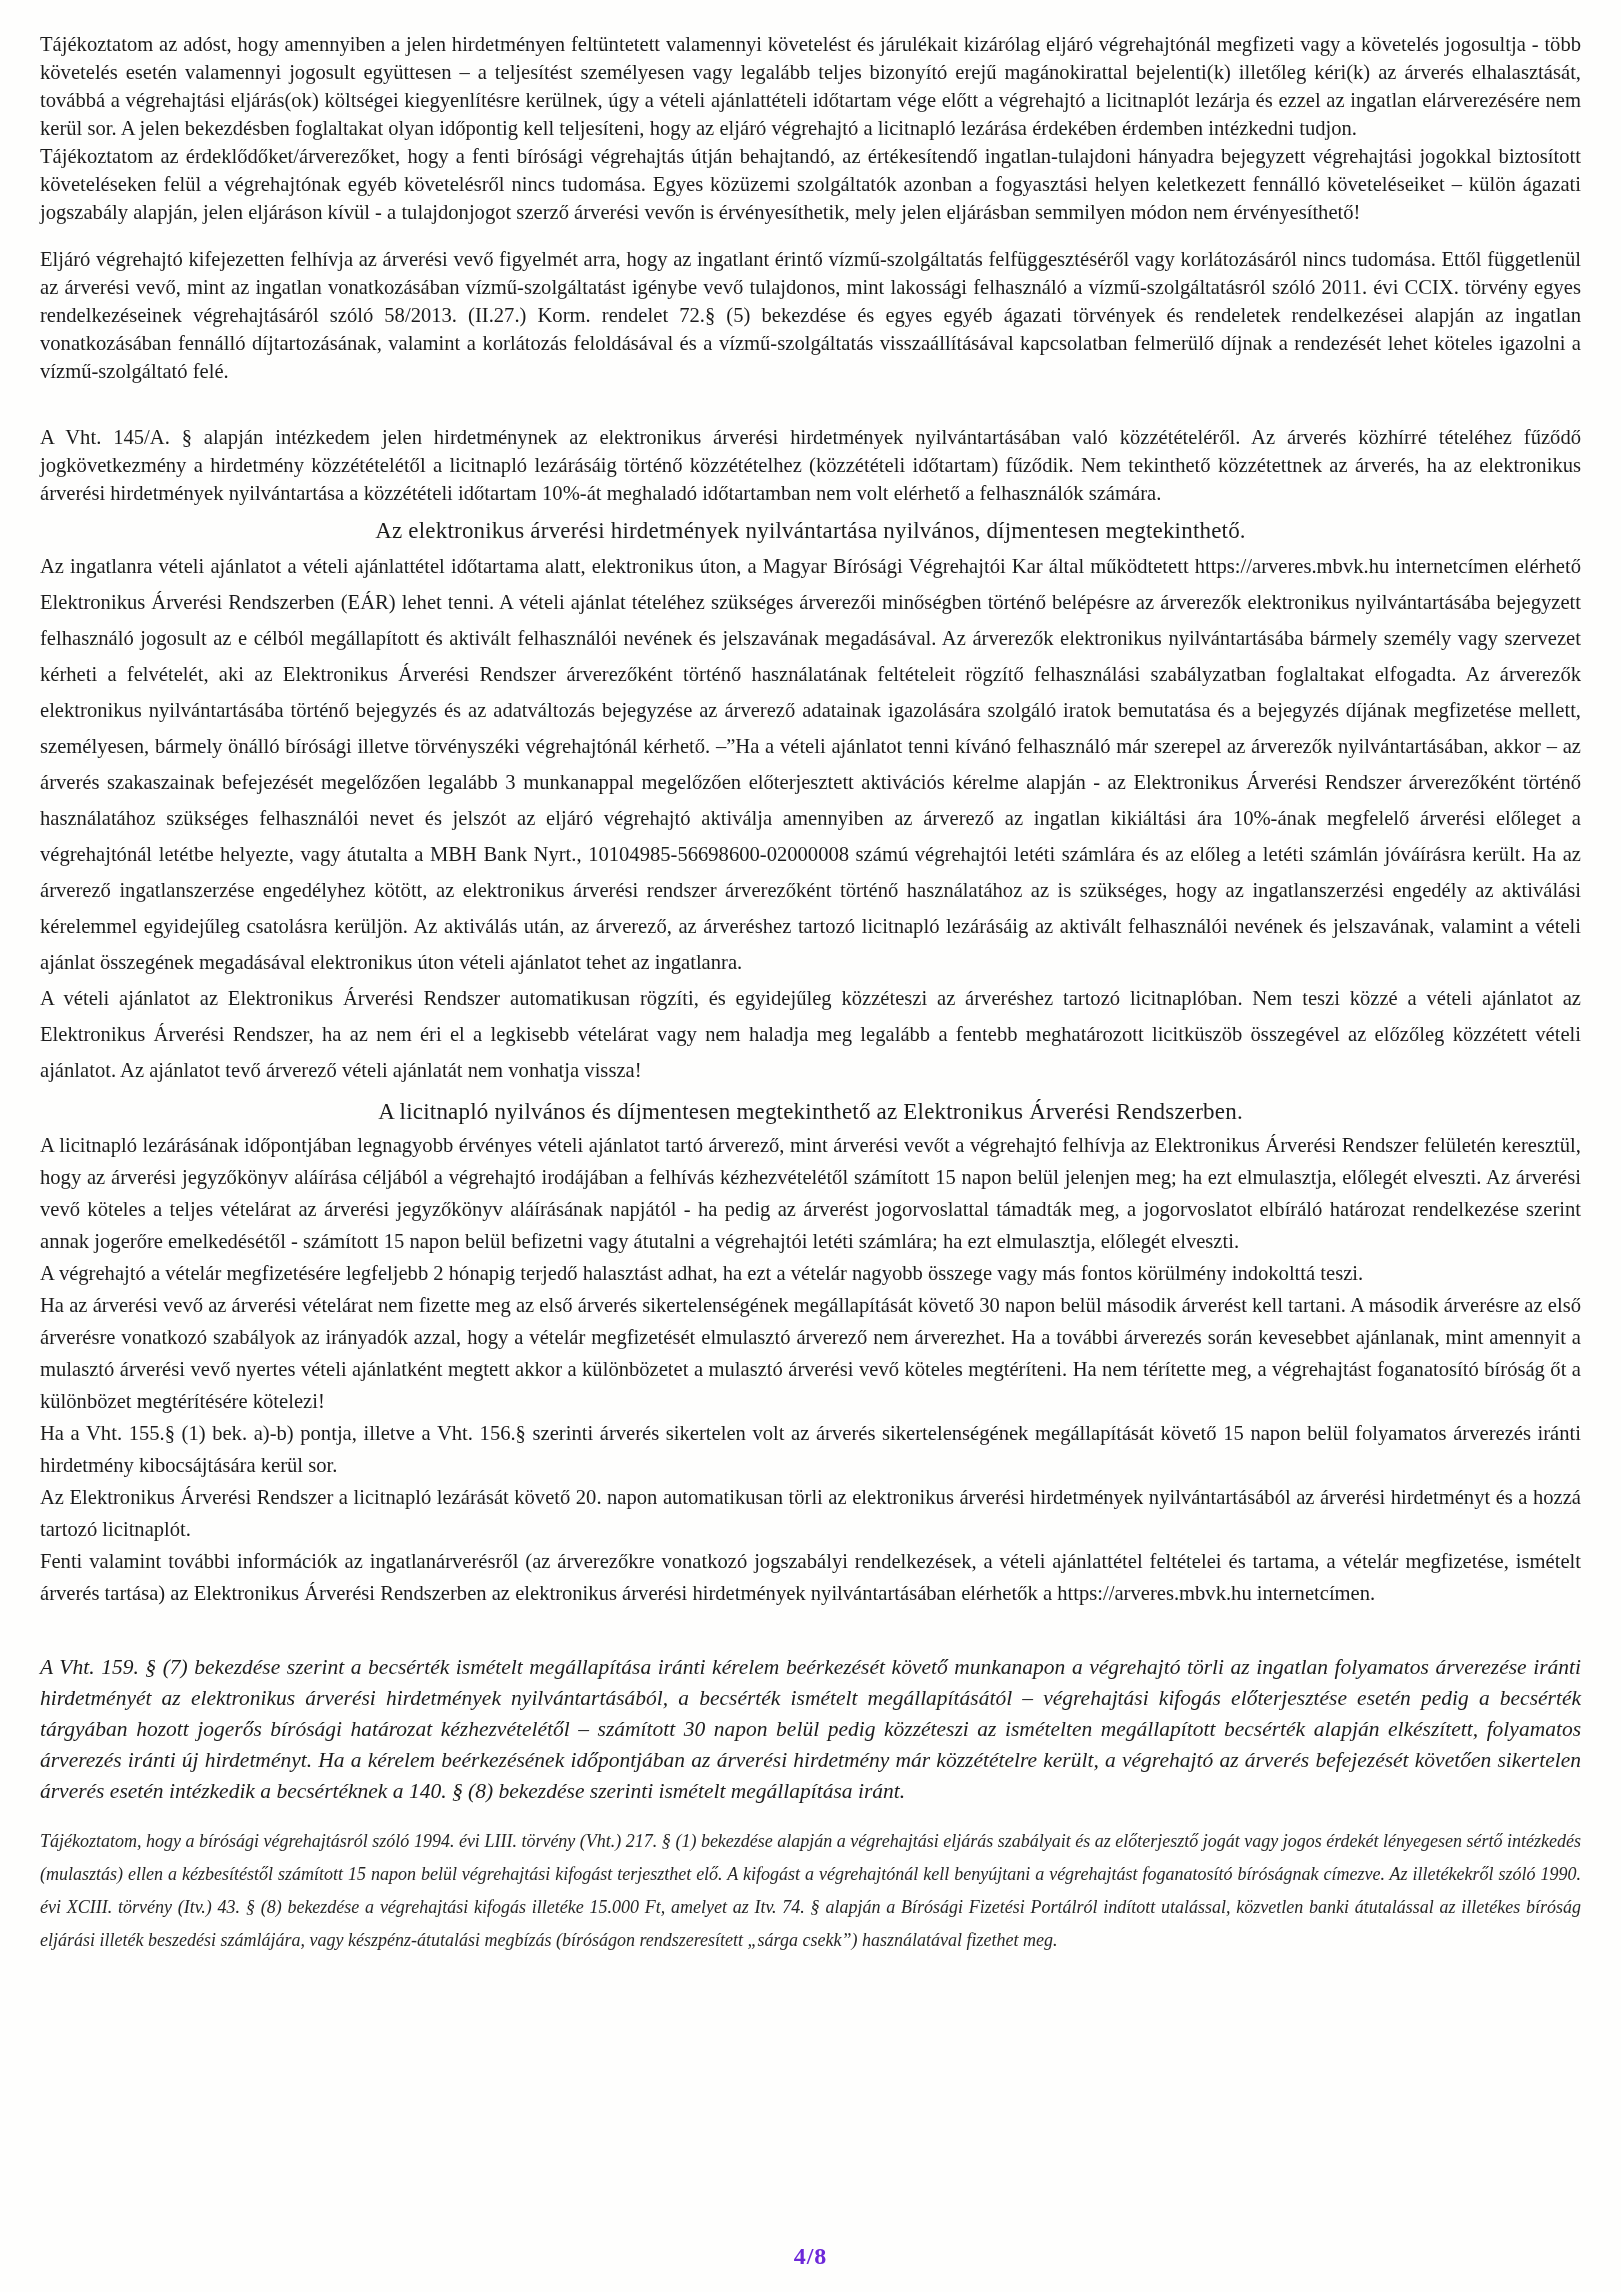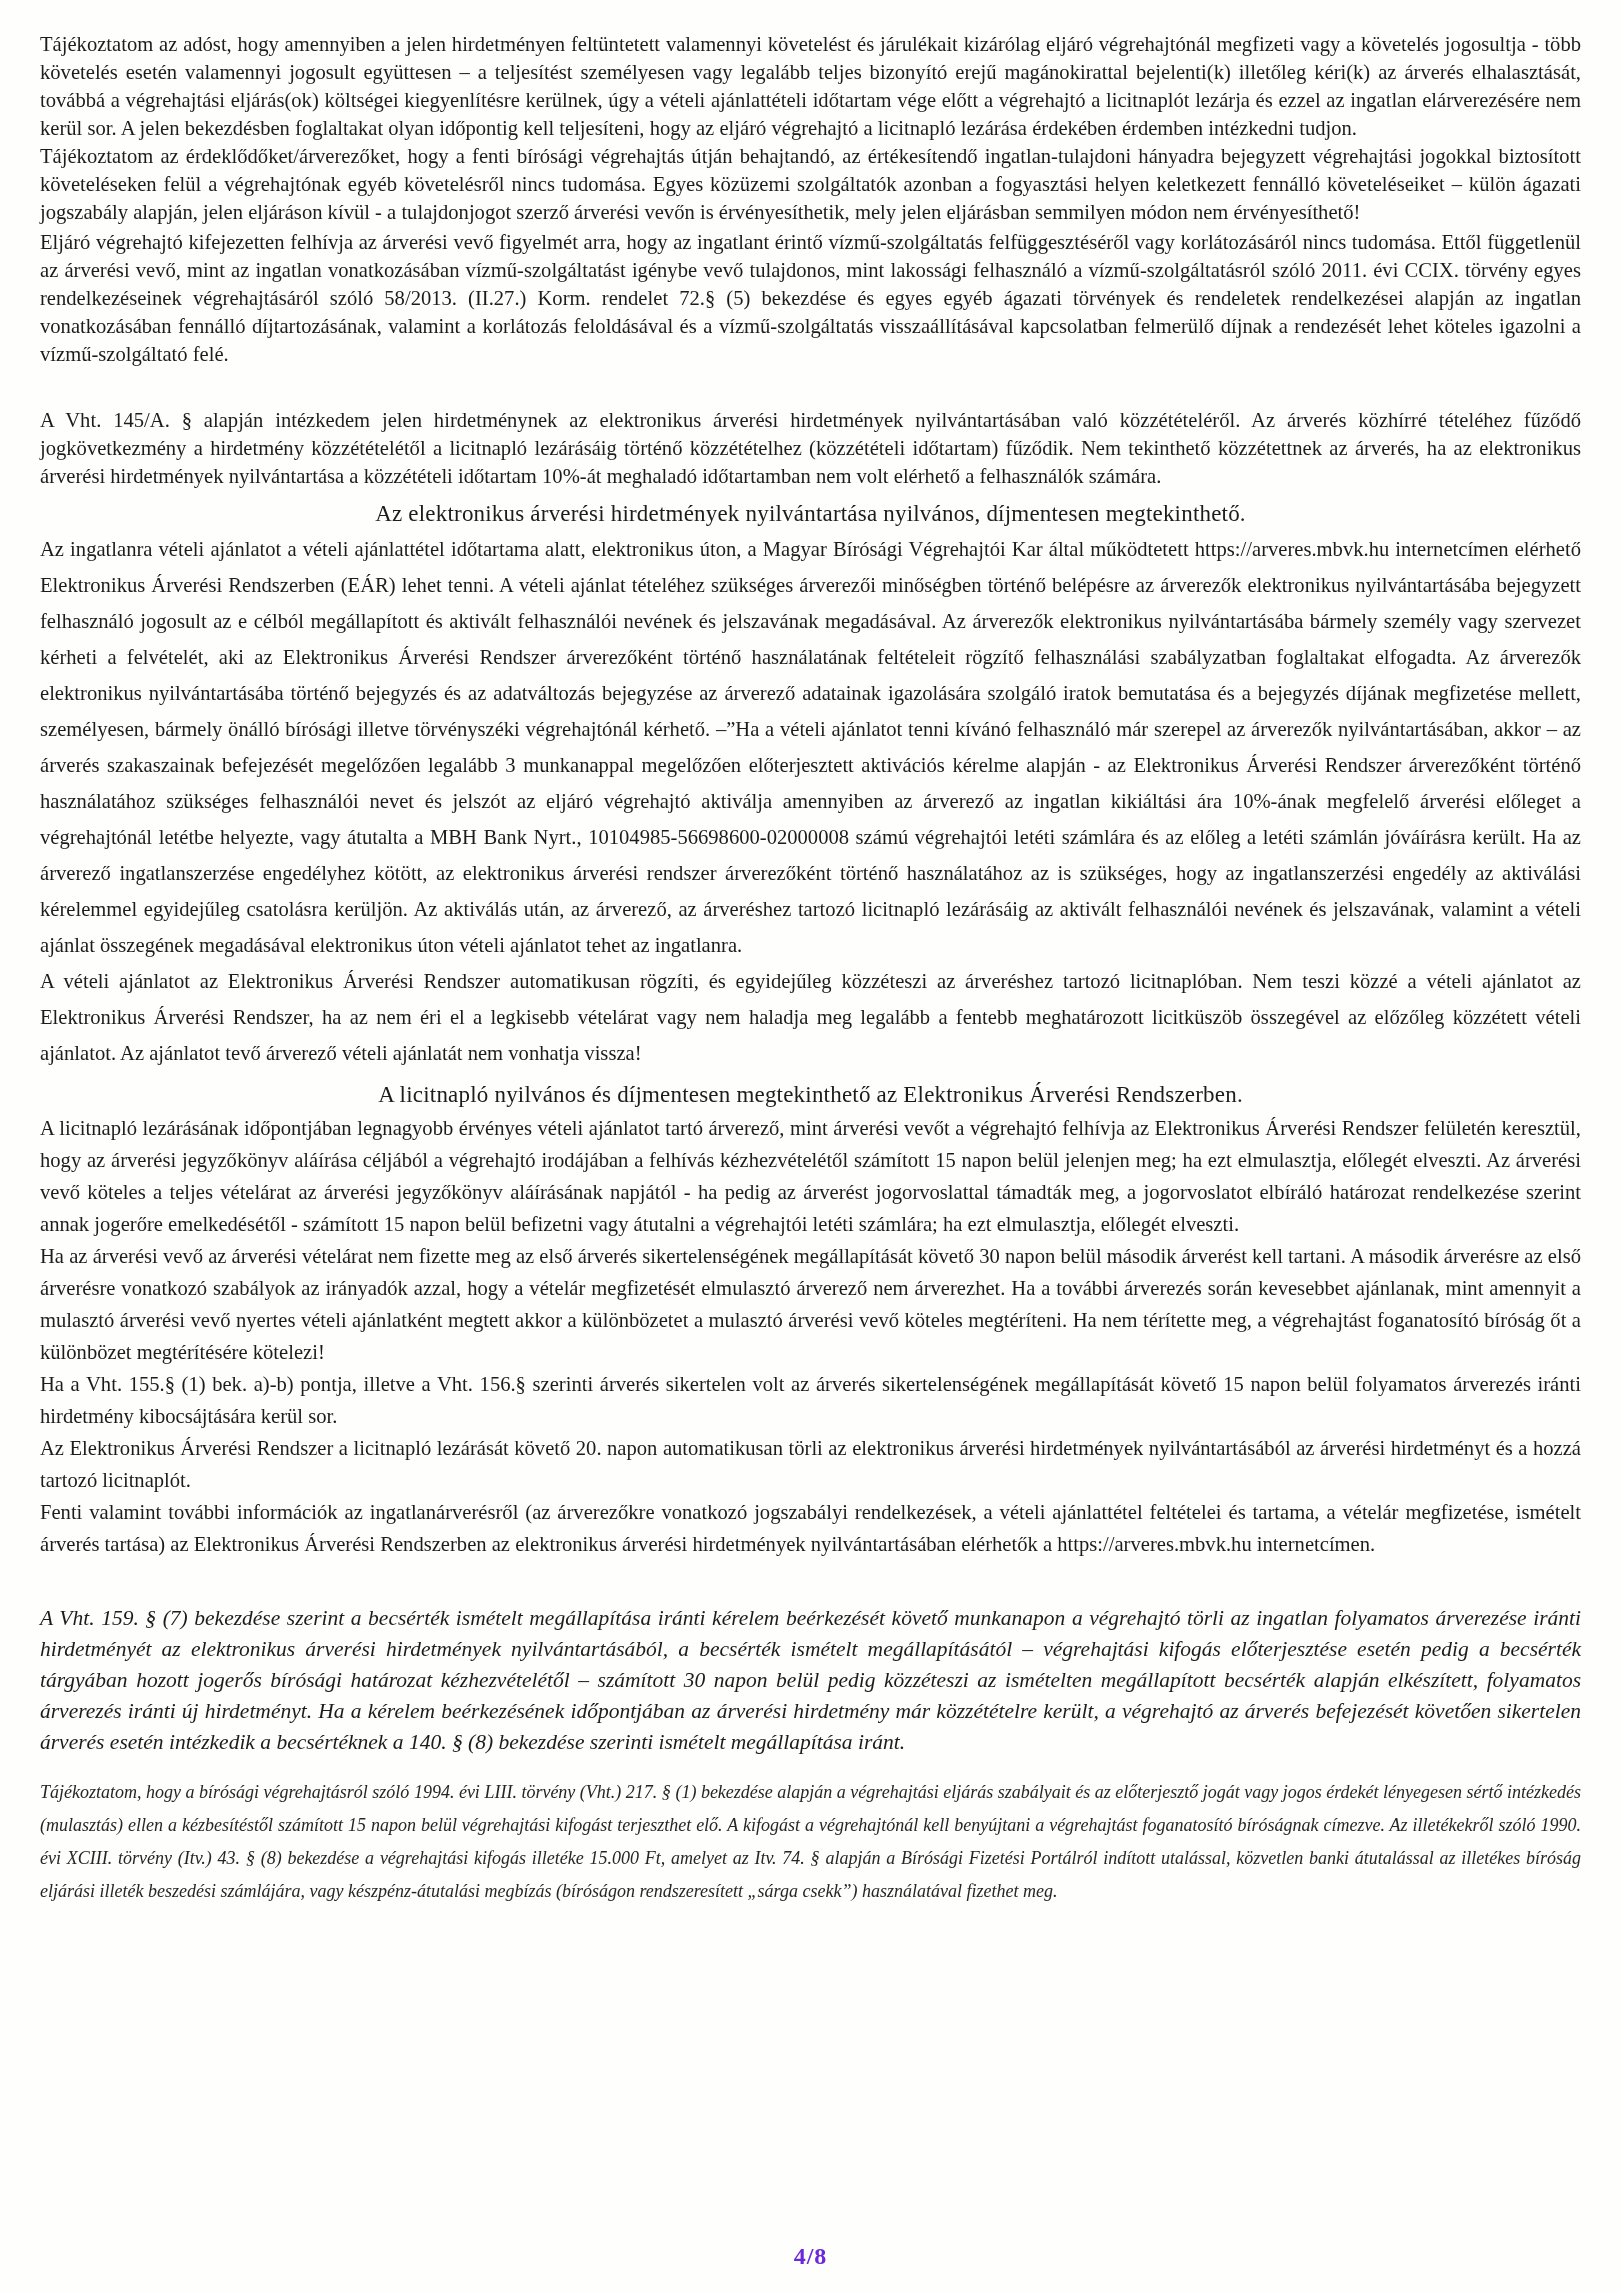--- a/index.html
+++ b/index.html
@@ -14,21 +14,21 @@
     padding:30px 40px 0 40px;
     overflow:hidden;
   }
   .para {
     text-align:justify;
     margin:0;
     font-size:20.6px;
   }
   
   .sec1 { line-height:28px; }
-  .gap-sm { margin-top:2px; }
+  .gap-sm { margin-top:19px; }
   .gap-lg { margin-top:38px; }
   
   .heading {
     text-align:center;
     font-weight:normal;
     font-size:23px;
     line-height:30px;
     margin:9px 0 1.8px 0;
     letter-spacing:0.2px;
   }
@@ -80,20 +80,21 @@
   <h2 class="heading">Az elektronikus árverési hirdetmények nyilvántartása nyilvános, díjmentesen megtekinthető.</h2>
 
   <p class="para sec2">Az ingatlanra vételi ajánlatot a vételi ajánlattétel időtartama alatt, elektronikus úton, a Magyar Bírósági Végrehajtói Kar által működtetett https://arveres.mbvk.hu internetcímen elérhető Elektronikus Árverési Rendszerben (EÁR) lehet tenni. A vételi ajánlat tételéhez szükséges árverezői minőségben történő belépésre az árverezők elektronikus nyilvántartásába bejegyzett felhasználó jogosult az e célból megállapított és aktivált felhasználói nevének és jelszavának megadásával. Az árverezők elektronikus nyilvántartásába bármely személy vagy szervezet kérheti a felvételét, aki az Elektronikus Árverési Rendszer árverezőként történő használatának feltételeit rögzítő felhasználási szabályzatban foglaltakat elfogadta. Az árverezők elektronikus nyilvántartásába történő bejegyzés és az adatváltozás bejegyzése az árverező adatainak igazolására szolgáló iratok bemutatása és a bejegyzés díjának megfizetése mellett, személyesen, bármely önálló bírósági illetve törvényszéki végrehajtónál kérhető. –”Ha a vételi ajánlatot tenni kívánó felhasználó már szerepel az árverezők nyilvántartásában, akkor – az árverés szakaszainak befejezését megelőzően legalább 3 munkanappal megelőzően előterjesztett aktivációs kérelme alapján - az Elektronikus Árverési Rendszer árverezőként történő használatához szükséges felhasználói nevet és jelszót az eljáró végrehajtó aktiválja amennyiben az árverező az ingatlan kikiáltási ára 10%-ának megfelelő árverési előleget a végrehajtónál letétbe helyezte, vagy átutalta a MBH Bank Nyrt., 10104985-56698600-02000008 számú végrehajtói letéti számlára és az előleg a letéti számlán jóváírásra került. Ha az árverező ingatlanszerzése engedélyhez kötött, az elektronikus árverési rendszer árverezőként történő használatához az is szükséges, hogy az ingatlanszerzési engedély az aktiválási kérelemmel egyidejűleg csatolásra kerüljön. Az aktiválás után, az árverező, az árveréshez tartozó licitnapló lezárásáig az aktivált felhasználói nevének és jelszavának, valamint a vételi ajánlat összegének megadásával elektronikus úton vételi ajánlatot tehet az ingatlanra.</p>
 
   <p class="para sec2">A vételi ajánlatot az Elektronikus Árverési Rendszer automatikusan rögzíti, és egyidejűleg közzéteszi az árveréshez tartozó licitnaplóban. Nem teszi közzé a vételi ajánlatot az Elektronikus Árverési Rendszer, ha az nem éri el a legkisebb vételárat vagy nem haladja meg legalább a fentebb meghatározott licitküszöb összegével az előzőleg közzétett vételi ajánlatot. Az ajánlatot tevő árverező vételi ajánlatát nem vonhatja vissza!</p>
 
   <h2 class="heading">A licitnapló nyilvános és díjmentesen megtekinthető az Elektronikus Árverési Rendszerben.</h2>
 
   <p class="para sec3">A licitnapló lezárásának időpontjában legnagyobb érvényes vételi ajánlatot tartó árverező, mint árverési vevőt a végrehajtó felhívja az Elektronikus Árverési Rendszer felületén keresztül, hogy az árverési jegyzőkönyv aláírása céljából a végrehajtó irodájában a felhívás kézhezvételétől számított 15 napon belül jelenjen meg; ha ezt elmulasztja, előlegét elveszti. Az árverési vevő köteles a teljes vételárat az árverési jegyzőkönyv aláírásának napjától - ha pedig az árverést jogorvoslattal támadták meg, a jogorvoslatot elbíráló határozat rendelkezése szerint annak jogerőre emelkedésétől - számított 15 napon belül befizetni vagy átutalni a végrehajtói letéti számlára; ha ezt elmulasztja, előlegét elveszti.</p>
 
+  <p class="para sec3">A végrehajtó a vételár megfizetésére legfeljebb 2 hónapig terjedő halasztást adhat, ha ezt a vételár nagyobb összege vagy más fontos körülmény indokolttá teszi.</p>
 
   <p class="para sec3">Ha az árverési vevő az árverési vételárat nem fizette meg az első árverés sikertelenségének megállapítását követő 30 napon belül második árverést kell tartani. A második árverésre az első árverésre vonatkozó szabályok az irányadók azzal, hogy a vételár megfizetését elmulasztó árverező nem árverezhet. Ha a további árverezés során kevesebbet ajánlanak, mint amennyit a mulasztó árverési vevő nyertes vételi ajánlatként megtett akkor a különbözetet a mulasztó árverési vevő köteles megtéríteni. Ha nem térítette meg, a végrehajtást foganatosító bíróság őt a különbözet megtérítésére kötelezi!</p>
 
   <p class="para sec3">Ha a Vht. 155.§ (1) bek. a)-b) pontja, illetve a Vht. 156.§ szerinti árverés sikertelen volt az árverés sikertelenségének megállapítását követő 15 napon belül folyamatos árverezés iránti hirdetmény kibocsájtására kerül sor.</p>
 
   <p class="para sec3">Az Elektronikus Árverési Rendszer a licitnapló lezárását követő 20. napon automatikusan törli az elektronikus árverési hirdetmények nyilvántartásából az árverési hirdetményt és a hozzá tartozó licitnaplót.</p>
 
   <p class="para sec3">Fenti valamint további információk az ingatlanárverésről (az árverezőkre vonatkozó jogszabályi rendelkezések, a vételi ajánlattétel feltételei és tartama, a vételár megfizetése, ismételt árverés tartása) az Elektronikus Árverési Rendszerben az elektronikus árverési hirdetmények nyilvántartásában elérhetők a https://arveres.mbvk.hu internetcímen.</p>
 
   <p class="para italic-block">A Vht. 159. § (7) bekezdése szerint a becsérték ismételt megállapítása iránti kérelem beérkezését követő munkanapon a végrehajtó törli az ingatlan folyamatos árverezése iránti hirdetményét az elektronikus árverési hirdetmények nyilvántartásából, a becsérték ismételt megállapításától – végrehajtási kifogás előterjesztése esetén pedig a becsérték tárgyában hozott jogerős bírósági határozat kézhezvételétől – számított 30 napon belül pedig közzéteszi az ismételten megállapított becsérték alapján elkészített, folyamatos árverezés iránti új hirdetményt. Ha a kérelem beérkezésének időpontjában az árverési hirdetmény már közzétételre került, a végrehajtó az árverés befejezését követően sikertelen árverés esetén intézkedik a becsértéknek a 140. § (8) bekezdése szerinti ismételt megállapítása iránt.</p>

